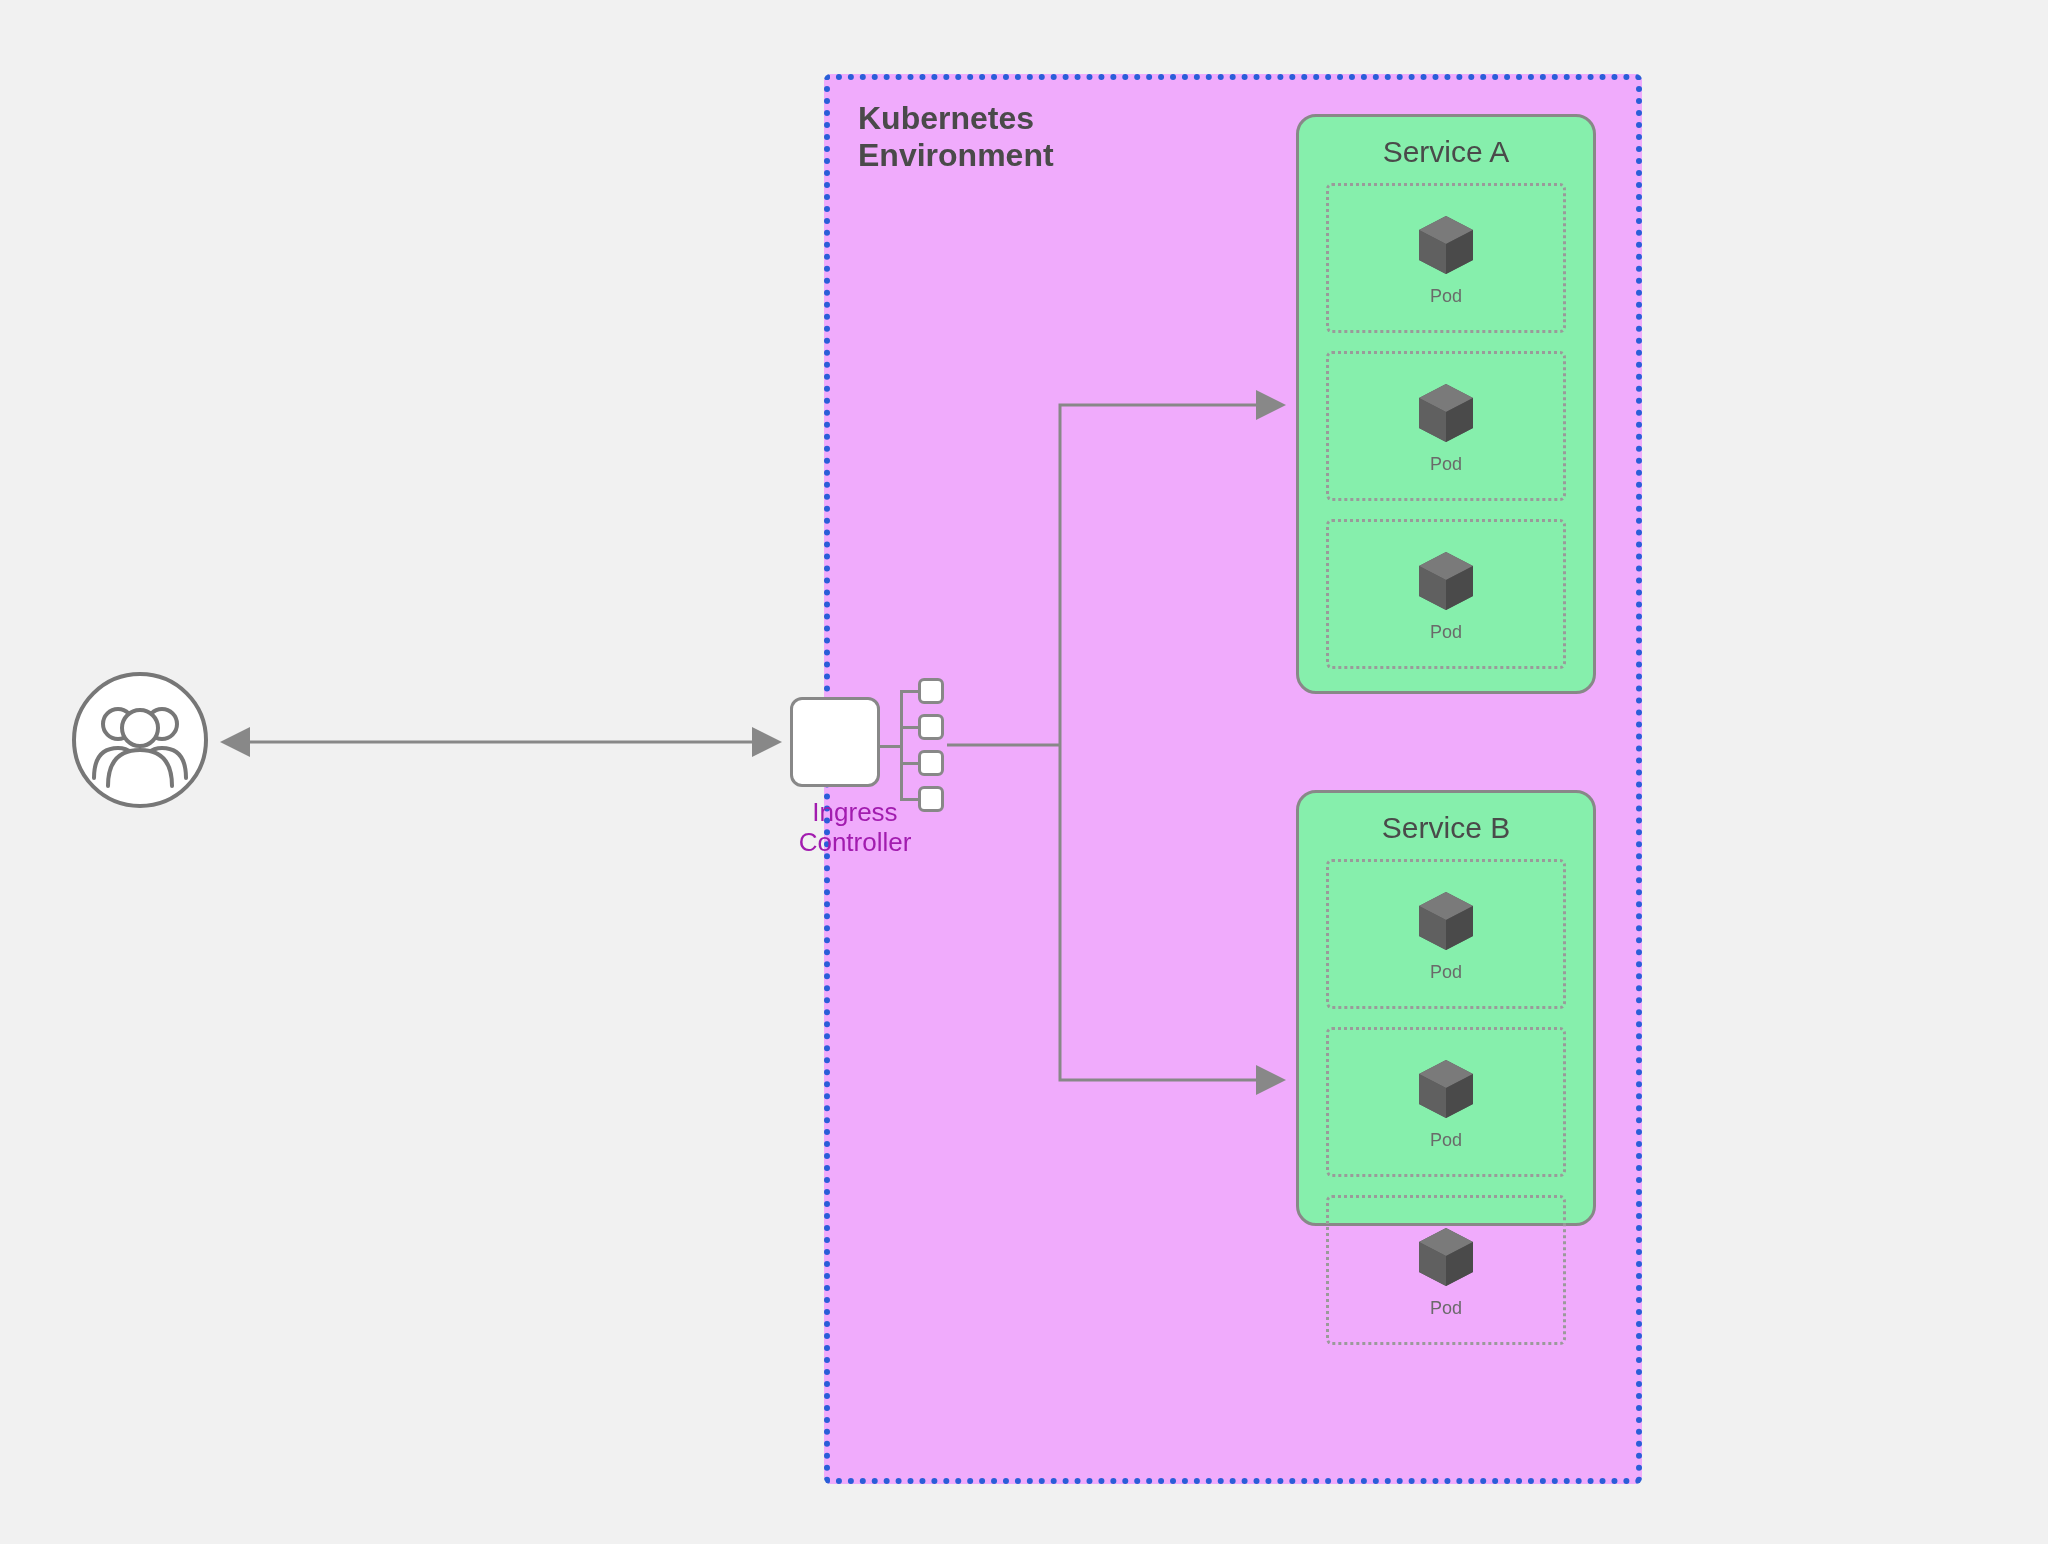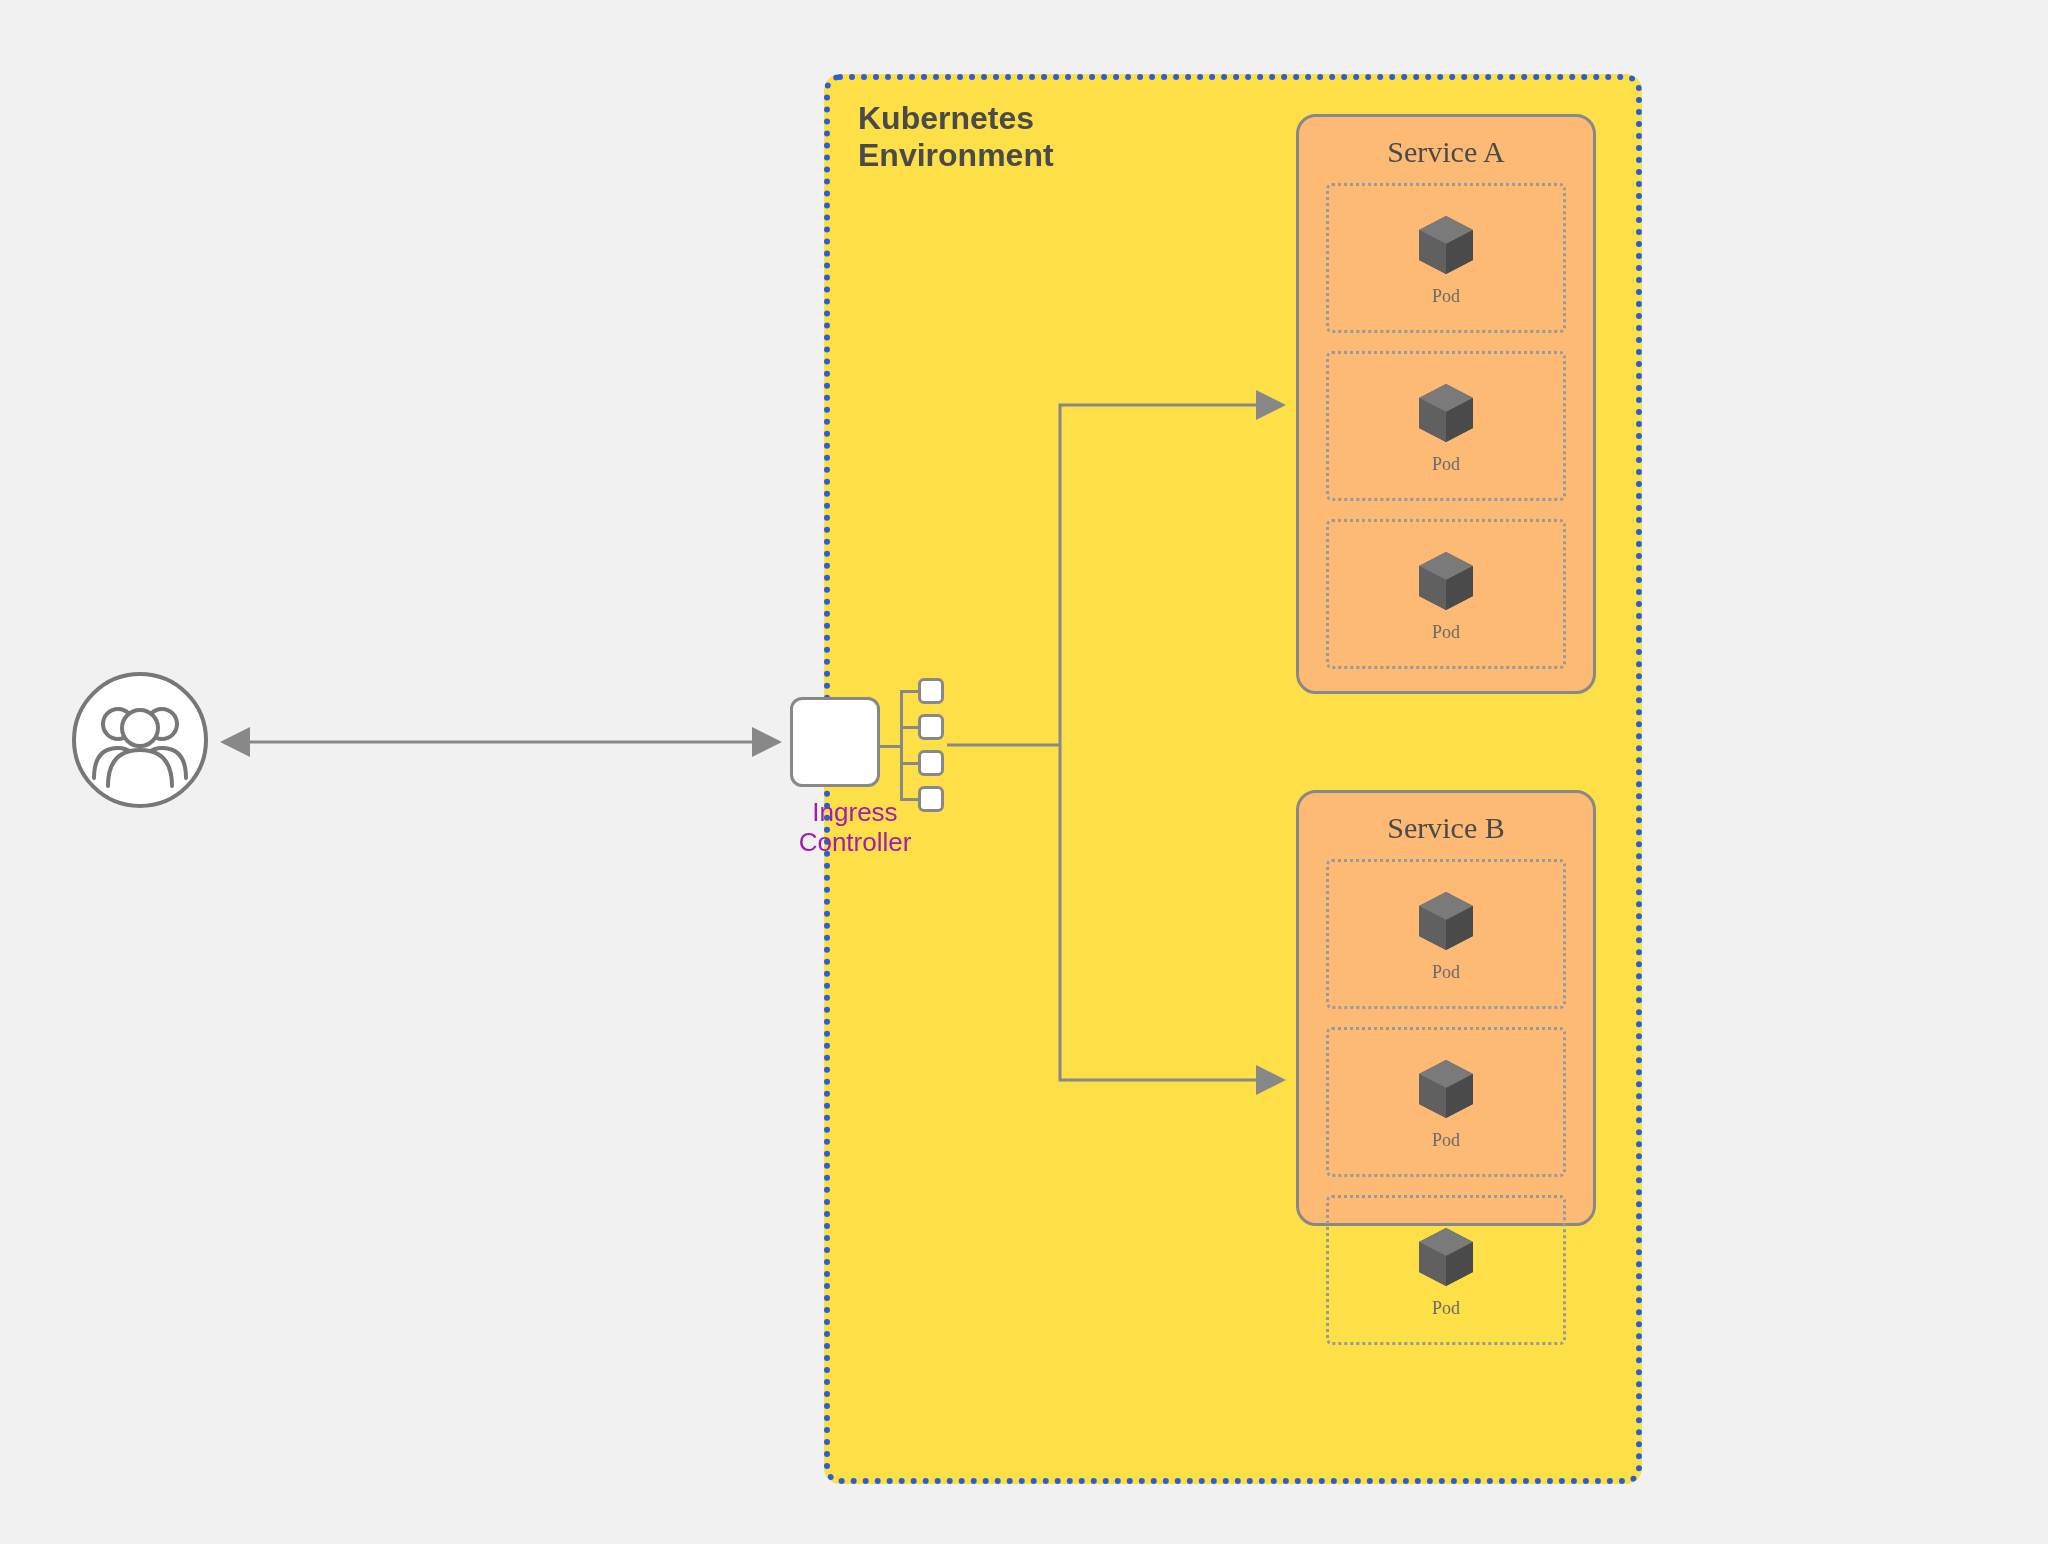--- a/index.html
+++ b/index.html
@@ -17,23 +17,23 @@
     height: 1544px;
   }
 
   
   .k8s-env {
     position: absolute;
     left: 824px;
     top: 74px;
     width: 818px;
     height: 1410px;
-    background: #fde047;
+    background: #f0abfc;
     border: 6px dotted #2a5ed8;
-    border-radius: 16px;
+    border-radius: 6px;
     box-sizing: border-box;
   }
   .k8s-env-title {
     position: absolute;
     left: 28px;
     top: 20px;
     font-size: 32px;
     font-weight: 600;
     line-height: 1.15;
     color: #4a4a4a;
@@ -90,26 +90,25 @@
   .stem-main { left:880px; top:745px; width:22px; }
   .stem-vbar { left:900px; top:690px; height:110px; }
   .stem1 { left:900px; top:690px; width:18px; }
   .stem2 { left:900px; top:726px; width:18px; }
   .stem3 { left:900px; top:762px; width:18px; }
   .stem4 { left:900px; top:798px; width:18px; }
 
   
   .service {
     position: absolute;
-    background: #fdba74;
+    background: #86efac;
     border: 3px solid #888;
     border-radius: 20px;
     box-sizing: border-box;
     padding: 18px 18px 22px;
-    font-family: Liberation Serif, serif;
   }
   .svcA { left: 1296px; top: 114px; width: 300px; height: 580px; }
   .svcB { left: 1296px; top: 790px; width: 300px; height: 436px; }
   .service-title {
     text-align: center;
     font-size: 30px;
     font-weight: 500;
     color: #4a4a4a;
     margin-bottom: 14px;
   }

